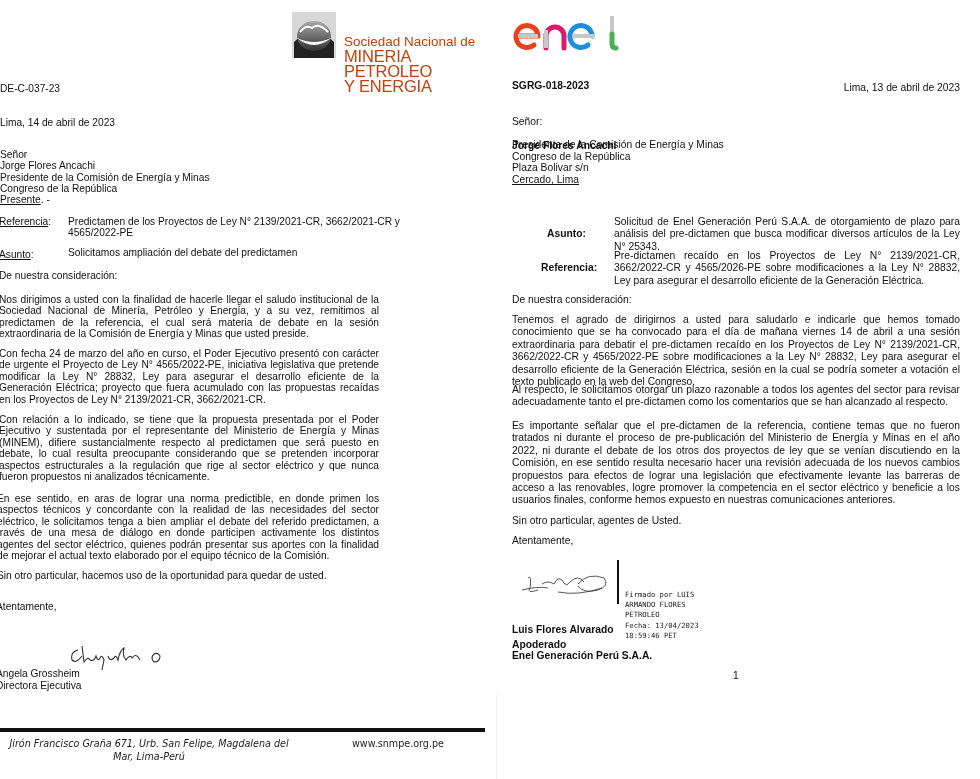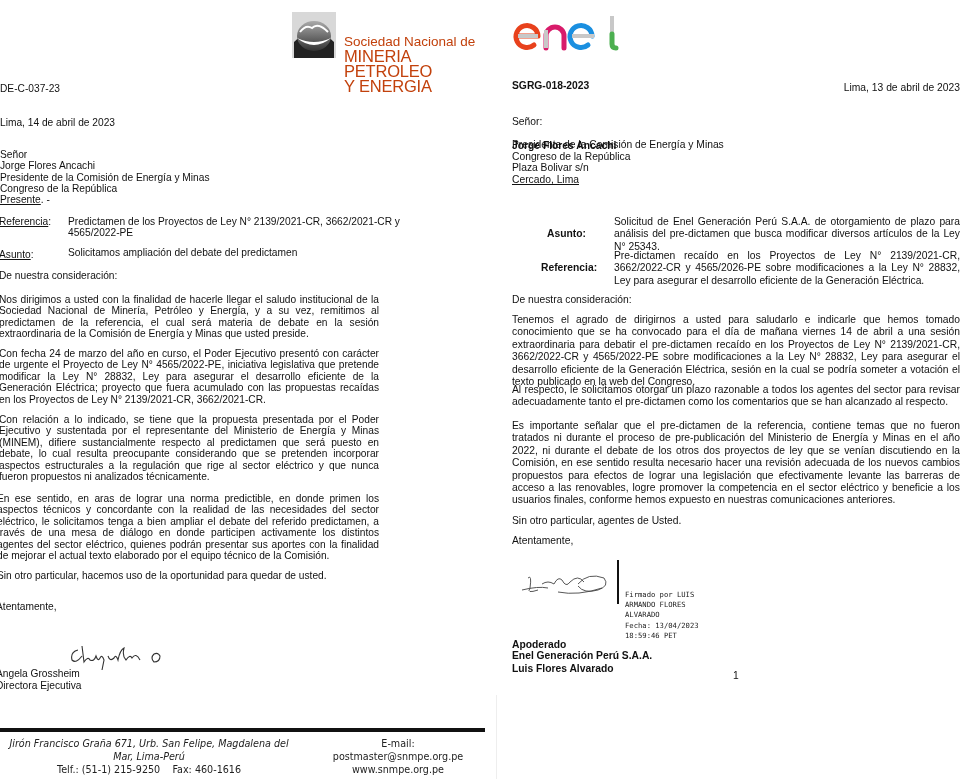--- a/index.html
+++ b/index.html
@@ -109,24 +109,22 @@
   <div class="ltxt" style="left:-4px;top:680px;">Directora Ejecutiva</div>
 </div>
 
 <svg class="abs sig-left" viewBox="0 0 110 28">
   <path d="M12 8 Q4 10 6 18 Q10 22 16 14 M16 4 L18 20 Q22 14 24 18 Q28 20 30 14 Q32 20 34 16 Q36 12 38 18 L36 28 M42 14 Q44 20 48 16 Q50 12 52 18 Q54 8 58 6 Q56 14 60 18 Q64 12 66 16 Q70 10 74 18 M88 12 Q84 16 88 20 Q94 20 94 14 Q92 10 88 12" fill="none" stroke="#333" stroke-width="1.1"></path>
 </svg>
 
 <div class="abs footer-rule"></div>
 <div class="abs footer-left">
   <div style="font-style:italic;">Jirón Francisco Graña 671, Urb. San Felipe, Magdalena del Mar, Lima-Perú</div>
-  <div style="white-space:pre;">Telf.: (51-1) 215-9250    Fax: 460-1616</div>
 </div>
 <div class="abs footer-right">
-  <div>E-mail: postmaster@snmpe.org.pe</div>
   <div>www.snmpe.org.pe</div>
 </div>
 
 <div class="abs divider"></div>
 
 <div class="right-doc">
   <div class="abs bold ltxt" style="left:512px;top:68px;">SGRG-018-2023</div>
   <div class="abs ltxt" style="right:20px;top:82px;">Lima, 13 de abril de 2023</div>
 
   <div>
@@ -153,23 +151,23 @@
   <div class="abs ltxt" style="left:512px;top:515px;">Sin otro particular, agentes de Usted.</div>
   <div class="abs ltxt" style="left:512px;top:535px;">Atentamente,</div>
 
   <svg class="abs sig-right" viewBox="0 0 95 30">
     <path d="M4 22 Q20 18 30 20 M10 10 Q14 6 12 20 Q8 26 20 22 M24 16 Q30 12 36 16 Q40 8 44 12 Q48 20 52 14 Q60 6 66 14 M60 16 Q70 4 86 10 Q92 18 80 22 Q66 26 60 18 M40 24 Q60 28 84 20" fill="none" stroke="#444" stroke-width="0.9"></path>
   </svg>
   <div class="abs stamp-bar"></div>
   <div class="abs stamp" style="left:625px;top:558px;margin-top:32px;">
     <div>Firmado por LUIS</div>
     <div>ARMANDO FLORES</div>
-    <div>ALVARADO</div>
+    <div>PETROLEO</div>
     <div>Fecha: 13/04/2023</div>
     <div>18:59:46 PET</div>
   </div>
 
-  <div class="abs ltxt bold" style="left:512px;top:651px;">Luis Flores Alvarado</div>
+  <div class="abs ltxt bold" style="left:512px;top:612px;">Luis Flores Alvarado</div>
   <div class="abs ltxt bold" style="left:512px;top:627px;">Apoderado</div>
   <div class="abs ltxt bold" style="left:512px;top:638px;">Enel Generación Perú S.A.A.</div>
 
   <div class="abs ltxt" style="left:733px;top:670px;">1</div>
 </div>
 
 </body></html>

